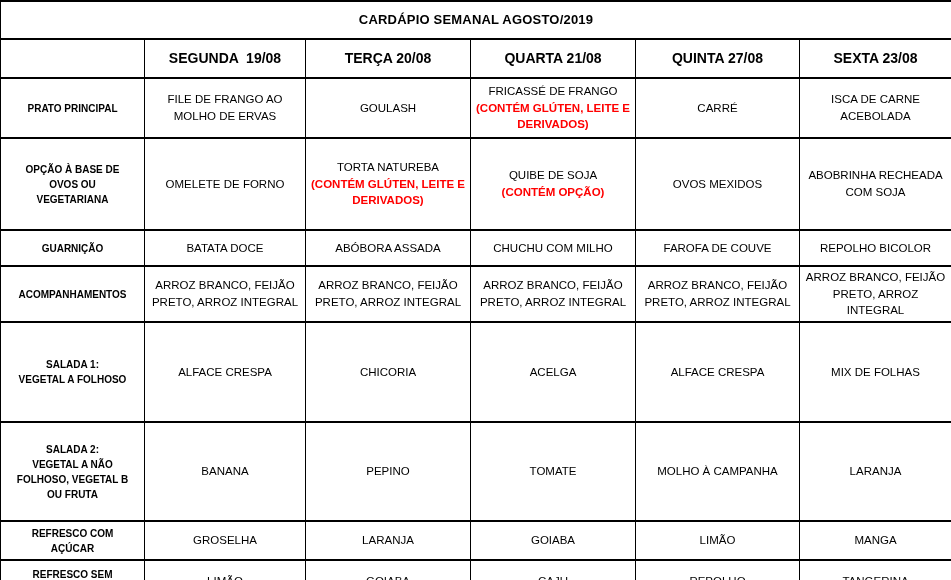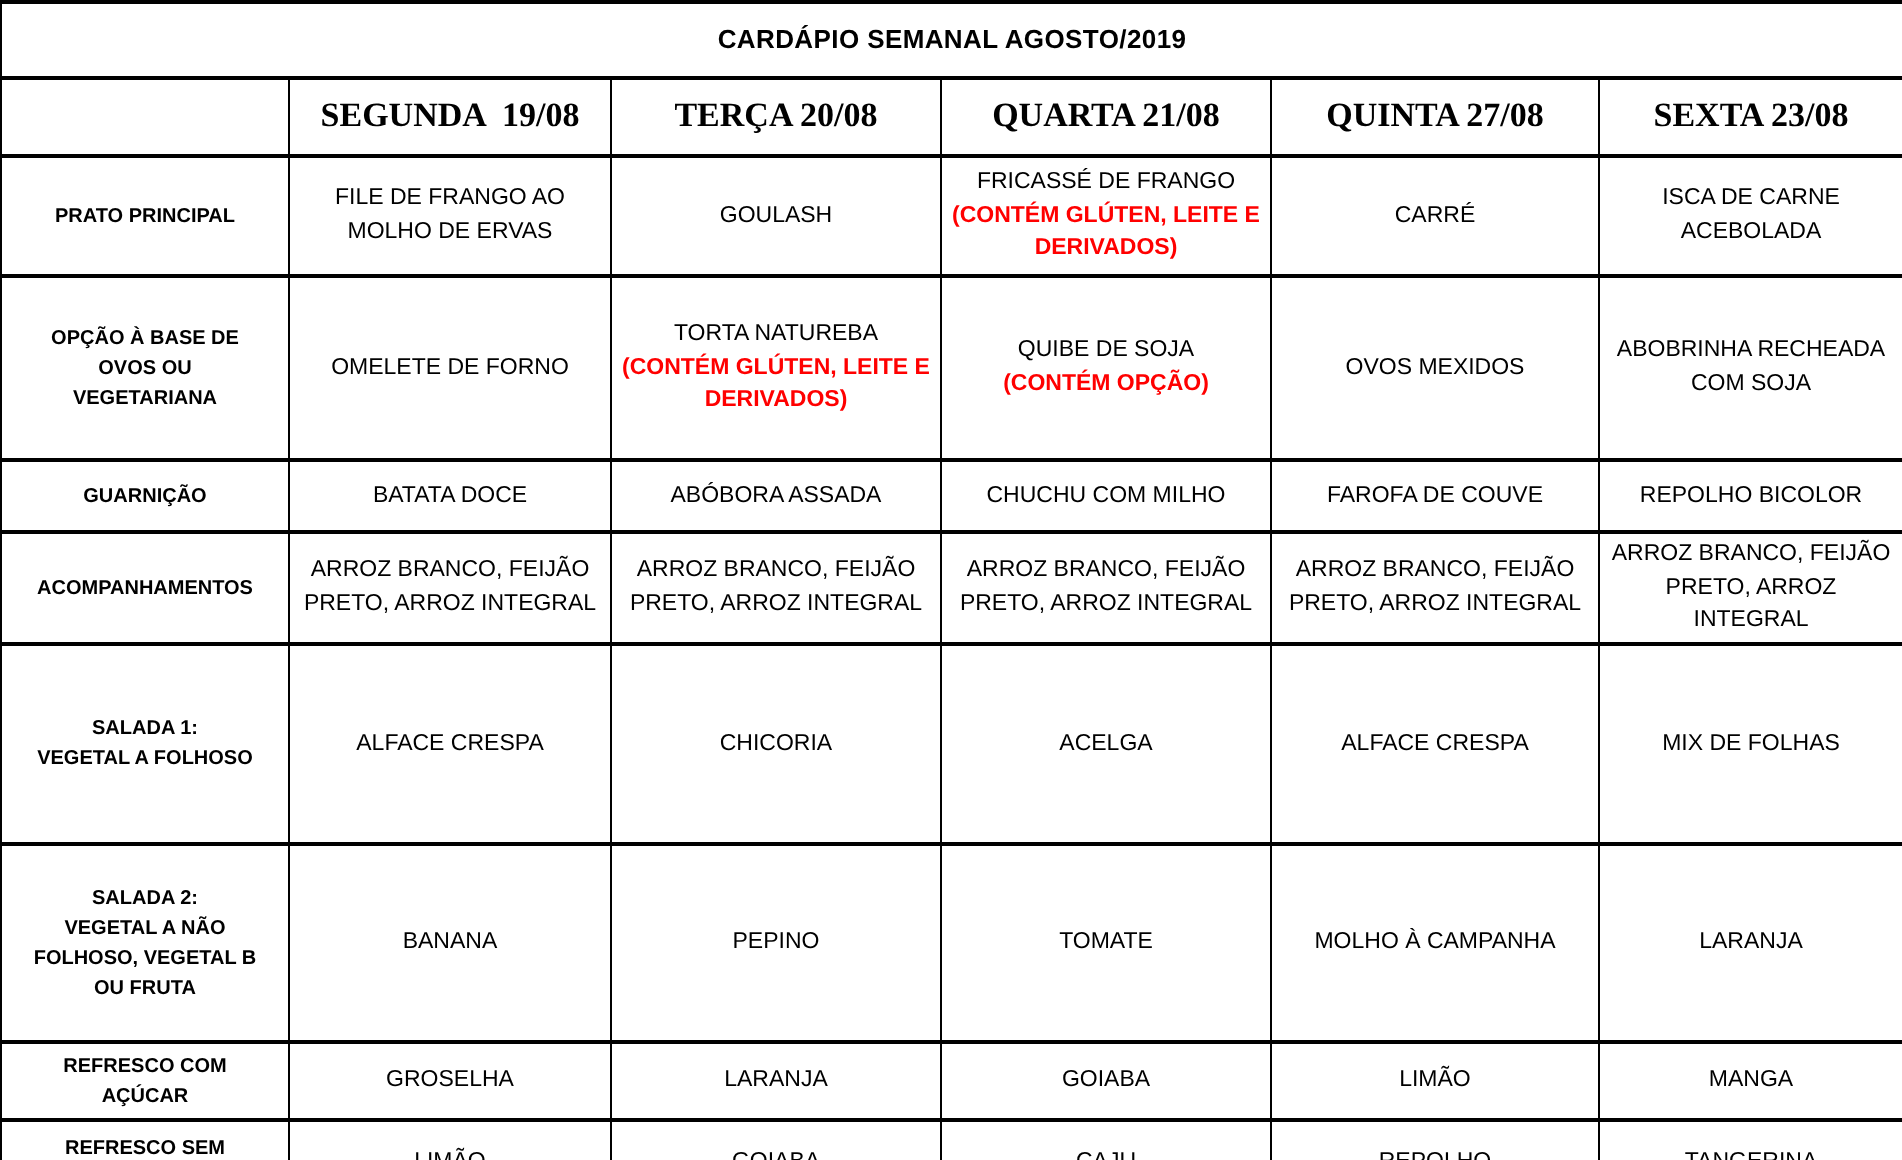--- a/index.html
+++ b/index.html
@@ -27,23 +27,22 @@
     line-height: 1.45;
     overflow: hidden;
   }
   tr.title-row td {
     font-weight: bold;
     font-size: 13px;
     letter-spacing: 0.2px;
   }
   td.day-header {
     font-weight: bold;
-    font-size: 17px;
+    font-size: 14px;
     white-space: pre-wrap;
-    font-family: Liberation Serif, serif;
   }
   td.row-label {
     font-weight: bold;
     font-size: 10px;
     white-space: pre-line;
     line-height: 1.5;
   }
   span.cell-main { display: block; }
   span.cell-warn {
     display: block;

